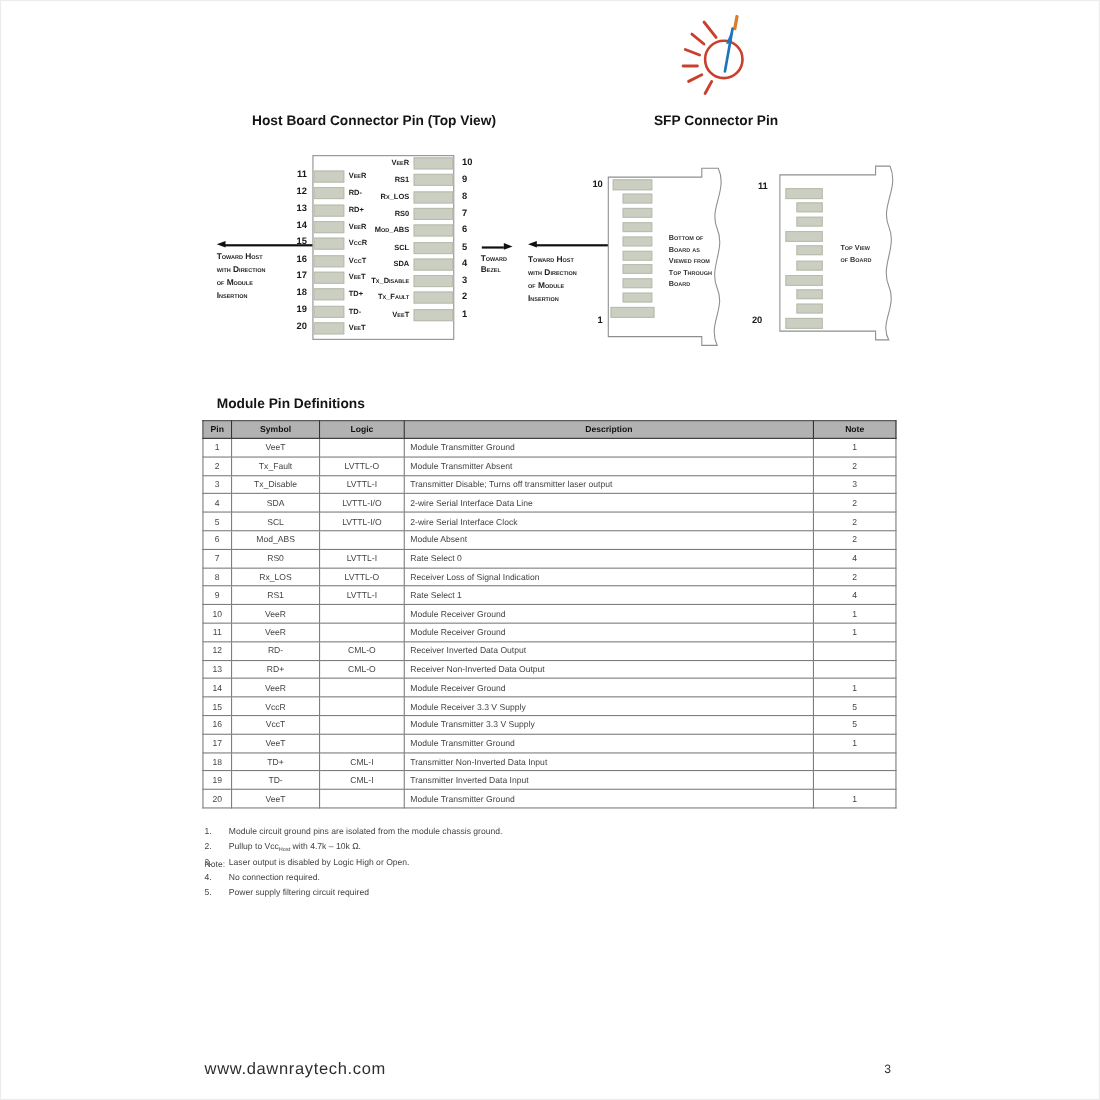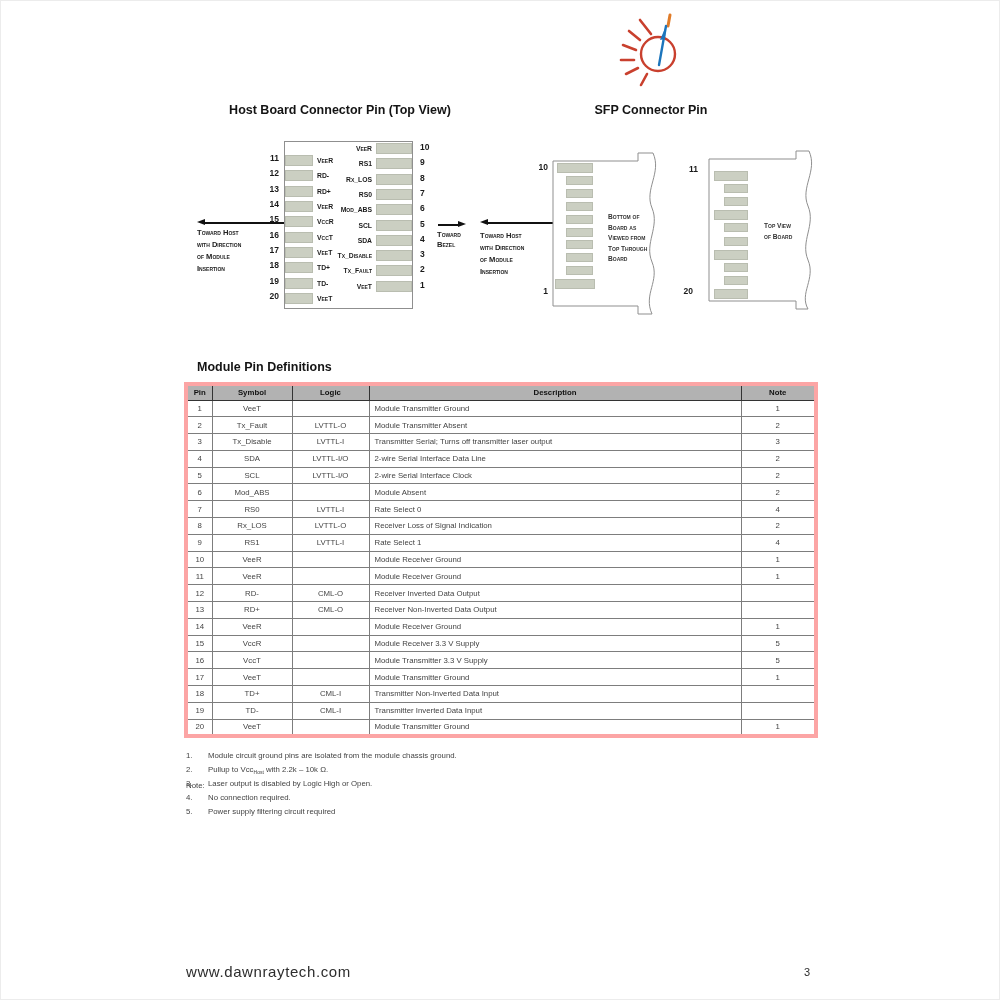--- a/index.html
+++ b/index.html
@@ -47,21 +47,21 @@
   #table-title { position:absolute; left:196px; top:359px; font-size:12.5px; font-weight:bold; color:#141414; }
   #pin-table { position:absolute; left:183px; top:381px; width:630px; border-collapse:collapse; table-layout:fixed; }
   #pin-table th {
     background:#b2b2b2; font-size:7.8px; font-weight:bold; color:#111;
     border:1px solid #333; height:16px; text-align:center;
   }
   #pin-table td {
     font-size:7.8px; color:#444; border:1px solid #7d7d7d; height:16.8px;
     text-align:center; white-space:nowrap; overflow:hidden;
   }
-  #pin-table { border:4px solid #fca5a5; }
+  #pin-table { border:1px solid #fca5a5; }
   #pin-table td.c3 { text-align:left; padding-left:5px; }
 
   
   .note-heading { position:absolute; left:185px; top:780px; font-size:7.8px; color:#444; }
   .note-line { position:absolute; left:185px; font-size:7.8px; color:#444; white-space:nowrap; }
   .note-num { display:inline-block; width:22px; }
   .note-sub { font-size:5px; vertical-align:-1.5px; }
 
   
   #footer-url { position:absolute; left:185px; top:962px; font-size:15px; color:#2d2d2d; letter-spacing:0.6px; }
@@ -257,21 +257,21 @@
           <td class="c0">2</td>
           <td class="c1">Tx_Fault</td>
           <td class="c2">LVTTL-O</td>
           <td class="c3">Module Transmitter Absent</td>
           <td class="c4">2</td>
         </tr>
         <tr>
           <td class="c0">3</td>
           <td class="c1">Tx_Disable</td>
           <td class="c2">LVTTL-I</td>
-          <td class="c3">Transmitter Serial; Turns off transmitter laser output</td>
+          <td class="c3">Transmitter Disable; Turns off transmitter laser output</td>
           <td class="c4">3</td>
         </tr>
         <tr>
           <td class="c0">4</td>
           <td class="c1">SDA</td>
           <td class="c2">LVTTL-I/O</td>
           <td class="c3">2-wire Serial Interface Data Line</td>
           <td class="c4">2</td>
         </tr>
         <tr>
@@ -385,21 +385,21 @@
           <td class="c2"></td>
           <td class="c3">Module Transmitter Ground</td>
           <td class="c4">1</td>
         </tr>
       </tbody>
   </table>
 
   <div class="note-heading">Note:</div>
   <div id="notes-list" class="abs" style="left:0;top:0;width:1000px;height:740px;pointer-events:none;">
       <div class="note-line" style="top: 750px;"><span class="note-num">1.</span><span>Module circuit ground pins are isolated from the module chassis ground.</span></div>
-      <div class="note-line" style="top: 764px;"><span class="note-num">2.</span><span>Pullup to Vcc</span><span class="note-sub">Host</span><span> with 2.2k – 10k Ω.</span></div>
+      <div class="note-line" style="top: 764px;"><span class="note-num">2.</span><span>Pullup to Vcc</span><span class="note-sub">Host</span><span> with 4.7k – 10k Ω.</span></div>
       <div class="note-line" style="top: 778px;"><span class="note-num">3.</span><span>Laser output is disabled by Logic High or Open.</span></div>
       <div class="note-line" style="top: 792px;"><span class="note-num">4.</span><span>No connection required.</span></div>
       <div class="note-line" style="top: 806px;"><span class="note-num">5.</span><span>Power supply filtering circuit required</span></div>
     </div>
 
   <div id="footer-url">www.dawnraytech.com</div>
   <div id="page-number">3</div>
 
 </div>
 

